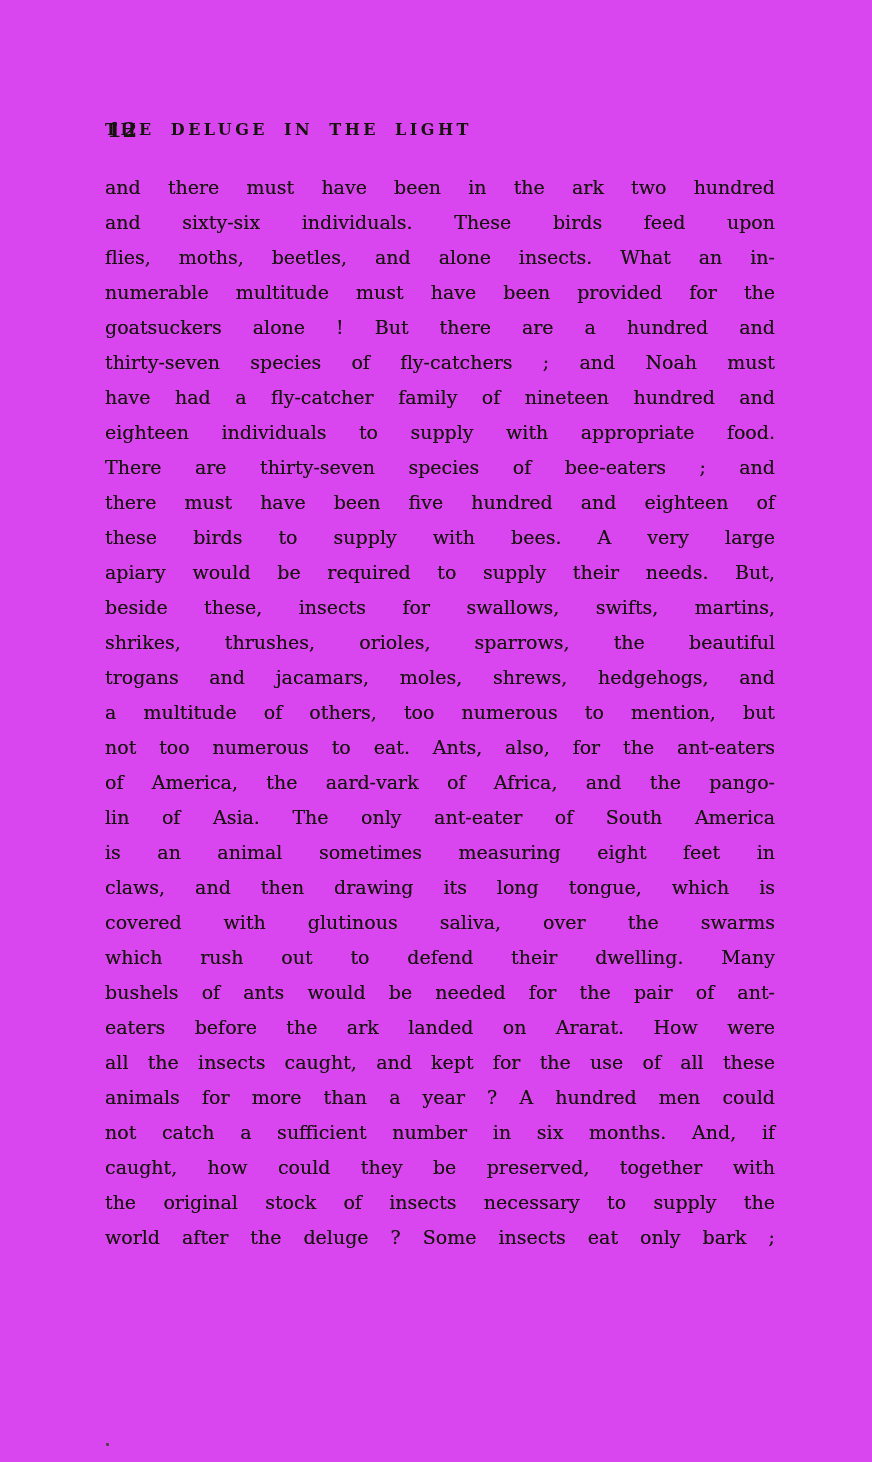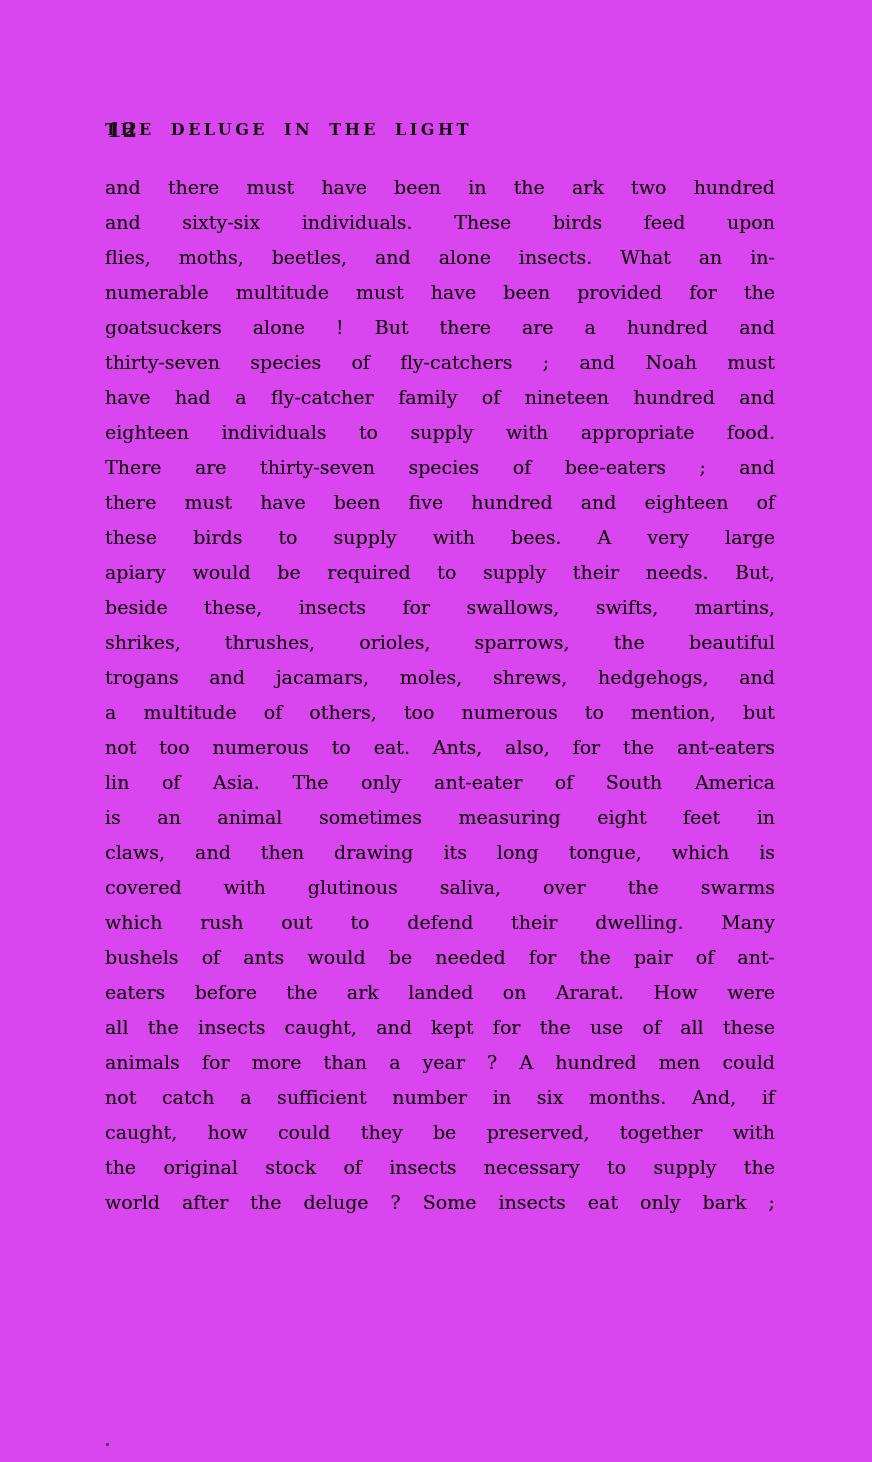--- a/index.html
+++ b/index.html
@@ -82,20 +82,21 @@
       <div class="line">eighteen individuals to supply with appropriate food.</div>
       <div class="line">There are thirty-seven species of bee-eaters ; and</div>
       <div class="line">there must have been five hundred and eighteen of</div>
       <div class="line">these birds to supply with bees.  A very large</div>
       <div class="line">apiary would be required to supply their needs.  But,</div>
       <div class="line">beside these, insects for swallows, swifts, martins,</div>
       <div class="line">shrikes, thrushes, orioles, sparrows, the beautiful</div>
       <div class="line">trogans and jacamars, moles, shrews, hedgehogs, and</div>
       <div class="line">a multitude of others, too numerous to mention, but</div>
       <div class="line">not too numerous to eat.  Ants, also, for the ant-eaters</div>
+      <div class="line">of America, the aard-vark of Africa, and the pango-</div>
       <div class="line">lin of Asia.  The only ant-eater of South America</div>
       <div class="line">is an animal sometimes measuring eight feet in</div>
       <div class="line">claws, and then drawing its long tongue, which is</div>
       <div class="line">covered with glutinous saliva, over the swarms</div>
       <div class="line">which rush out to defend their dwelling.  Many</div>
       <div class="line">bushels of ants would be needed for the pair of ant-</div>
       <div class="line">eaters before the ark landed on Ararat.  How were</div>
       <div class="line">all the insects caught, and kept for the use of all these</div>
       <div class="line">animals for more than a year ?  A hundred men could</div>
       <div class="line">not catch a sufficient number in six months.  And, if</div>

